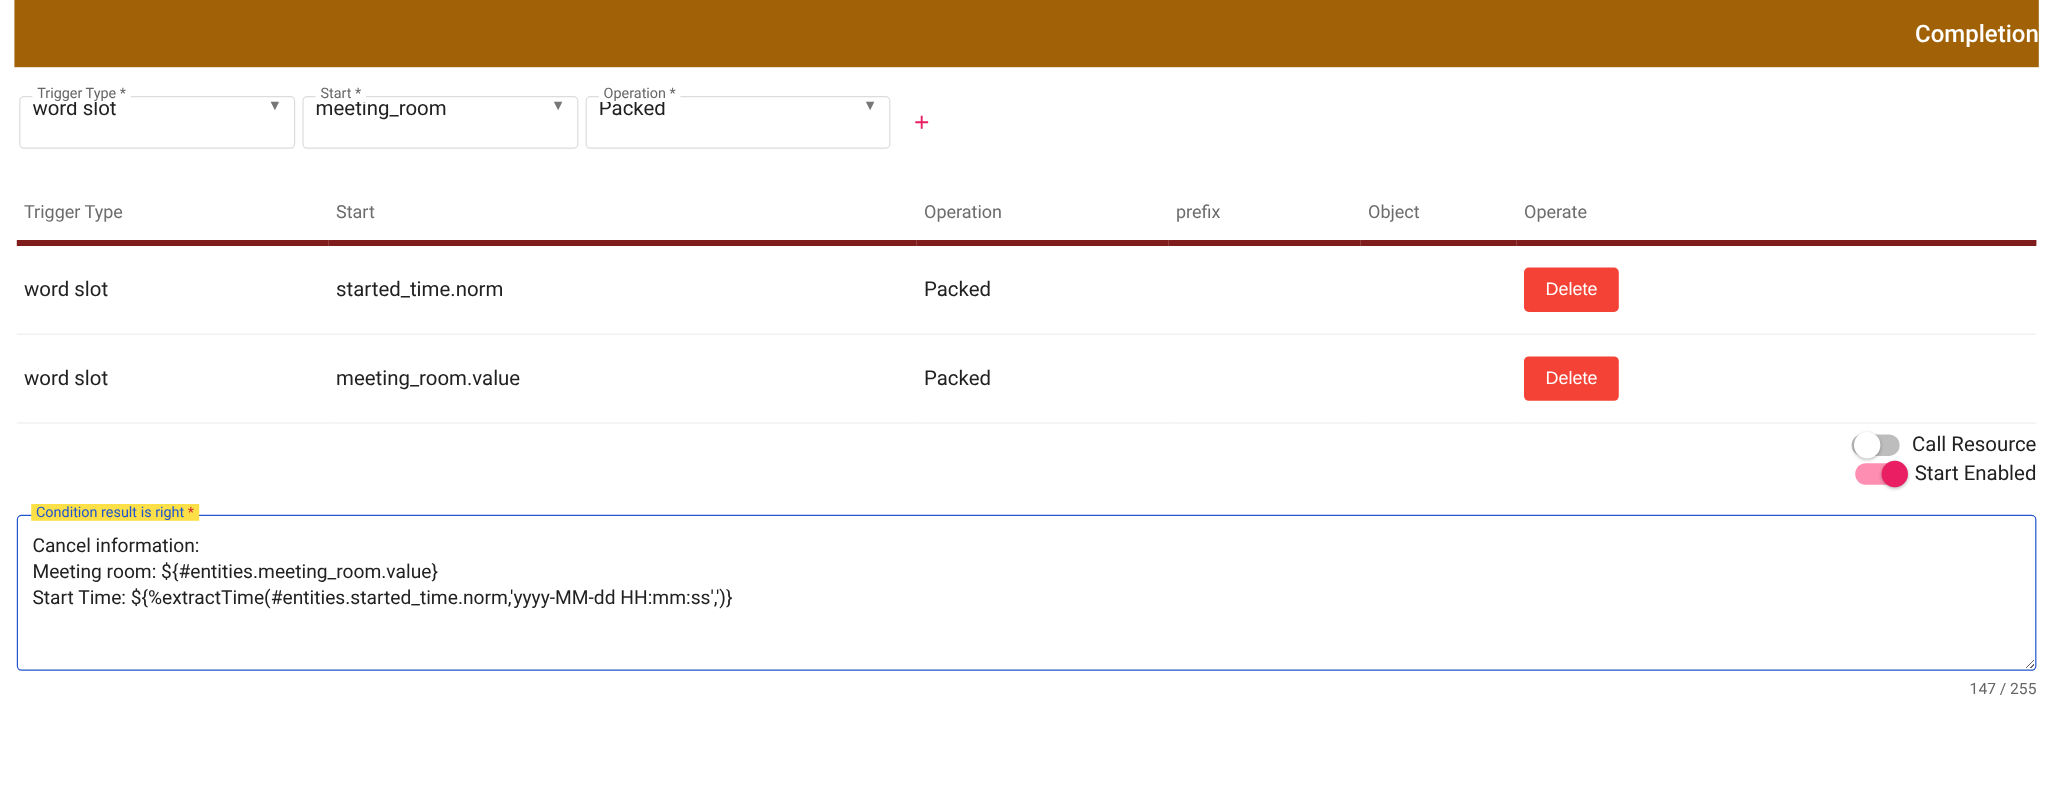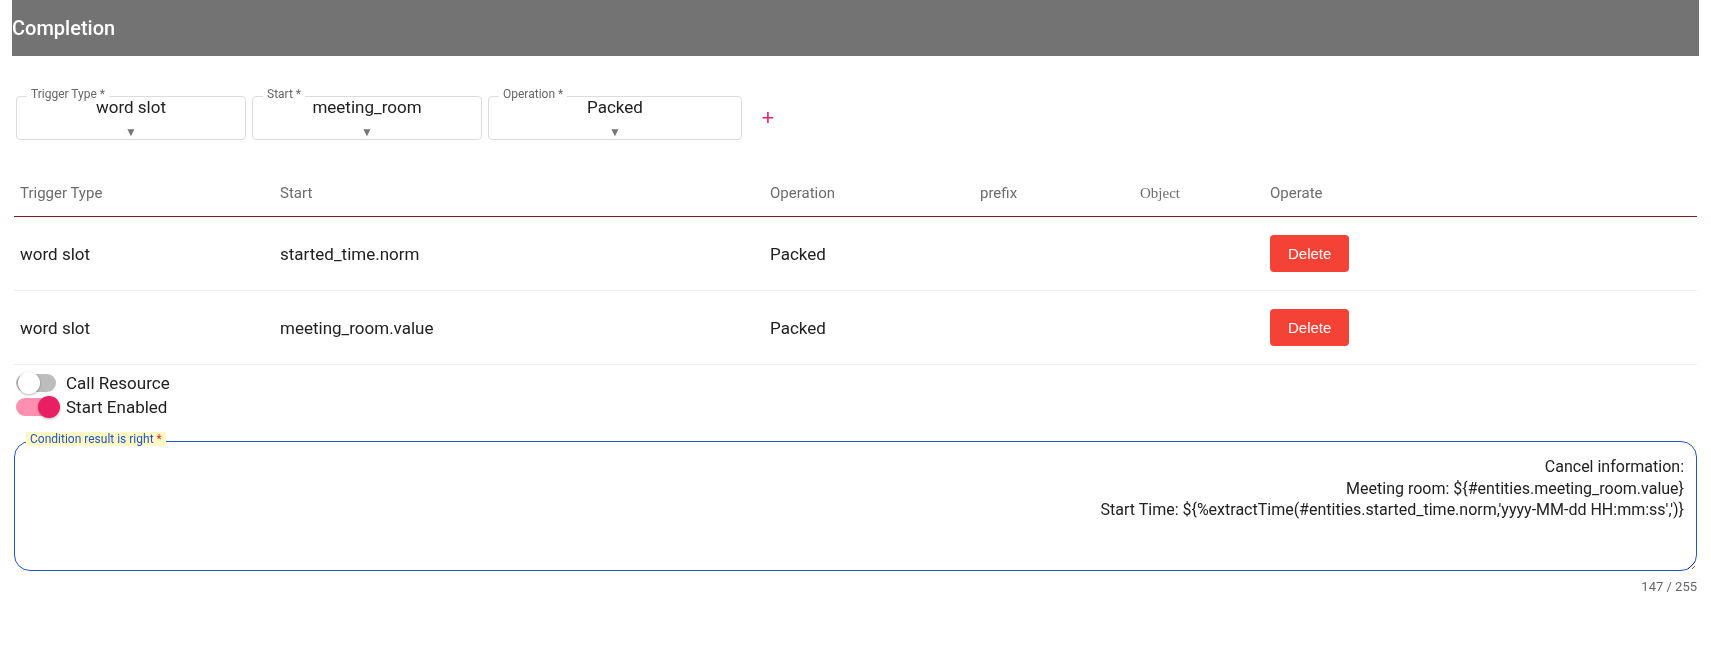--- a/index.html
+++ b/index.html
@@ -7,45 +7,44 @@
     margin: 0;
     font-family: -apple-system, BlinkMacSystemFont, "Segoe UI", Roboto, Arial, sans-serif;
     background: #fff;
     color: #212121;
   }
   .page {
     width: 1711px;
     padding: 0 14px 14px 14px;
   }
   .header-bar {
-    background: #737373;
+    background: #a16207;
     color: #fff;
-    text-align: left;
+    text-align: right;
     font-size: 20px;
     font-weight: 500;
     padding: 16px 0;
-    margin: 0 -2px 40px -2px;
+    margin: 0 -2px 24px -2px;
   }
   .filters-row {
     display: flex;
     gap: 6px;
     align-items: flex-start;
     margin-bottom: 34px;
     padding-left: 2px;
   }
   .select-wrap {
     position: relative;
     border: 1px solid #dcdcdc;
     border-radius: 4px;
     height: 44px;
     display: flex;
-    align-items: center;
+    align-items: flex-start;
     padding: 0 10px;
     background: #fff;
-    flex-direction: column;
   }
   .select-wrap.w1 { width: 230px; }
   .select-wrap.w2 { width: 230px; }
   .select-wrap.w3 { width: 254px; }
   .float-label {
     position: absolute;
     top: -10px;
     left: 10px;
     background: #fff;
     padding: 0 4px;
@@ -79,33 +78,33 @@
   .table {
     width: 100%;
     border-collapse: collapse;
   }
   .table th {
     text-align: left;
     font-weight: 400;
     color: #6c6c6c;
     font-size: 15px;
     padding: 10px 6px 14px 6px;
-    border-bottom: 1px solid #7f1d1d;
+    border-bottom: 5px solid #7f1d1d;
   }
   .table td {
     font-size: 17px;
     color: #212121;
     padding: 18px 6px;
     border-bottom: 1px solid #eee;
   }
   .col-trigger { width: 260px; }
   .col-start { width: 490px; }
   .col-op { width: 210px; }
   .col-prefix { width: 160px; }
-  .col-obj { width: 130px; font-family: Liberation Serif, serif; }
+  .col-obj { width: 130px; }
   .col-operate { width: auto; margin-left: 36px; }
   .delete-btn {
     background: #f44336;
     color: #fff;
     border: none;
     border-radius: 4px;
     padding: 10px 18px;
     font-size: 15px;
     font-weight: 500;
     cursor: pointer;
@@ -113,20 +112,21 @@
   }
   .toggles {
     margin-top: 8px;
     padding-left: 2px;
   }
   .toggle-row {
     display: flex;
     align-items: center;
     gap: 10px;
     margin-bottom: 4px;
+    justify-content: flex-end;
   }
   .switch {
     position: relative;
     width: 40px;
     height: 18px;
     border-radius: 18px;
     cursor: pointer;
   }
   .switch.off { background: #bdbdbd; }
   .switch.off .knob { left: 2px; background: #fff; }
@@ -145,39 +145,38 @@
     color: #212121;
   }
   .textarea-wrap {
     position: relative;
     margin-top: 24px;
   }
   .textarea-label {
     position: absolute;
     top: -9px;
     left: 12px;
-    background: #fef9c3;
+    background: #fde047;
     padding: 0 4px;
     font-size: 12px;
     color: #2155cc;
   }
   .textarea-label .star { color: #d32f2f; }
   .condition-textarea {
     width: 100%;
     min-height: 130px;
     border: 1.5px solid #2155cc;
-    border-radius: 16px;
+    border-radius: 4px;
     padding: 14px 12px;
     font-size: 16px;
     font-family: inherit;
     color: #212121;
     resize: both;
     outline: none;
     line-height: 1.35;
-    text-align: right;
   }
   .counter {
     text-align: right;
     font-size: 13px;
     color: #666;
     margin-top: 4px;
   }
 </style>
 </head>
 <body>

